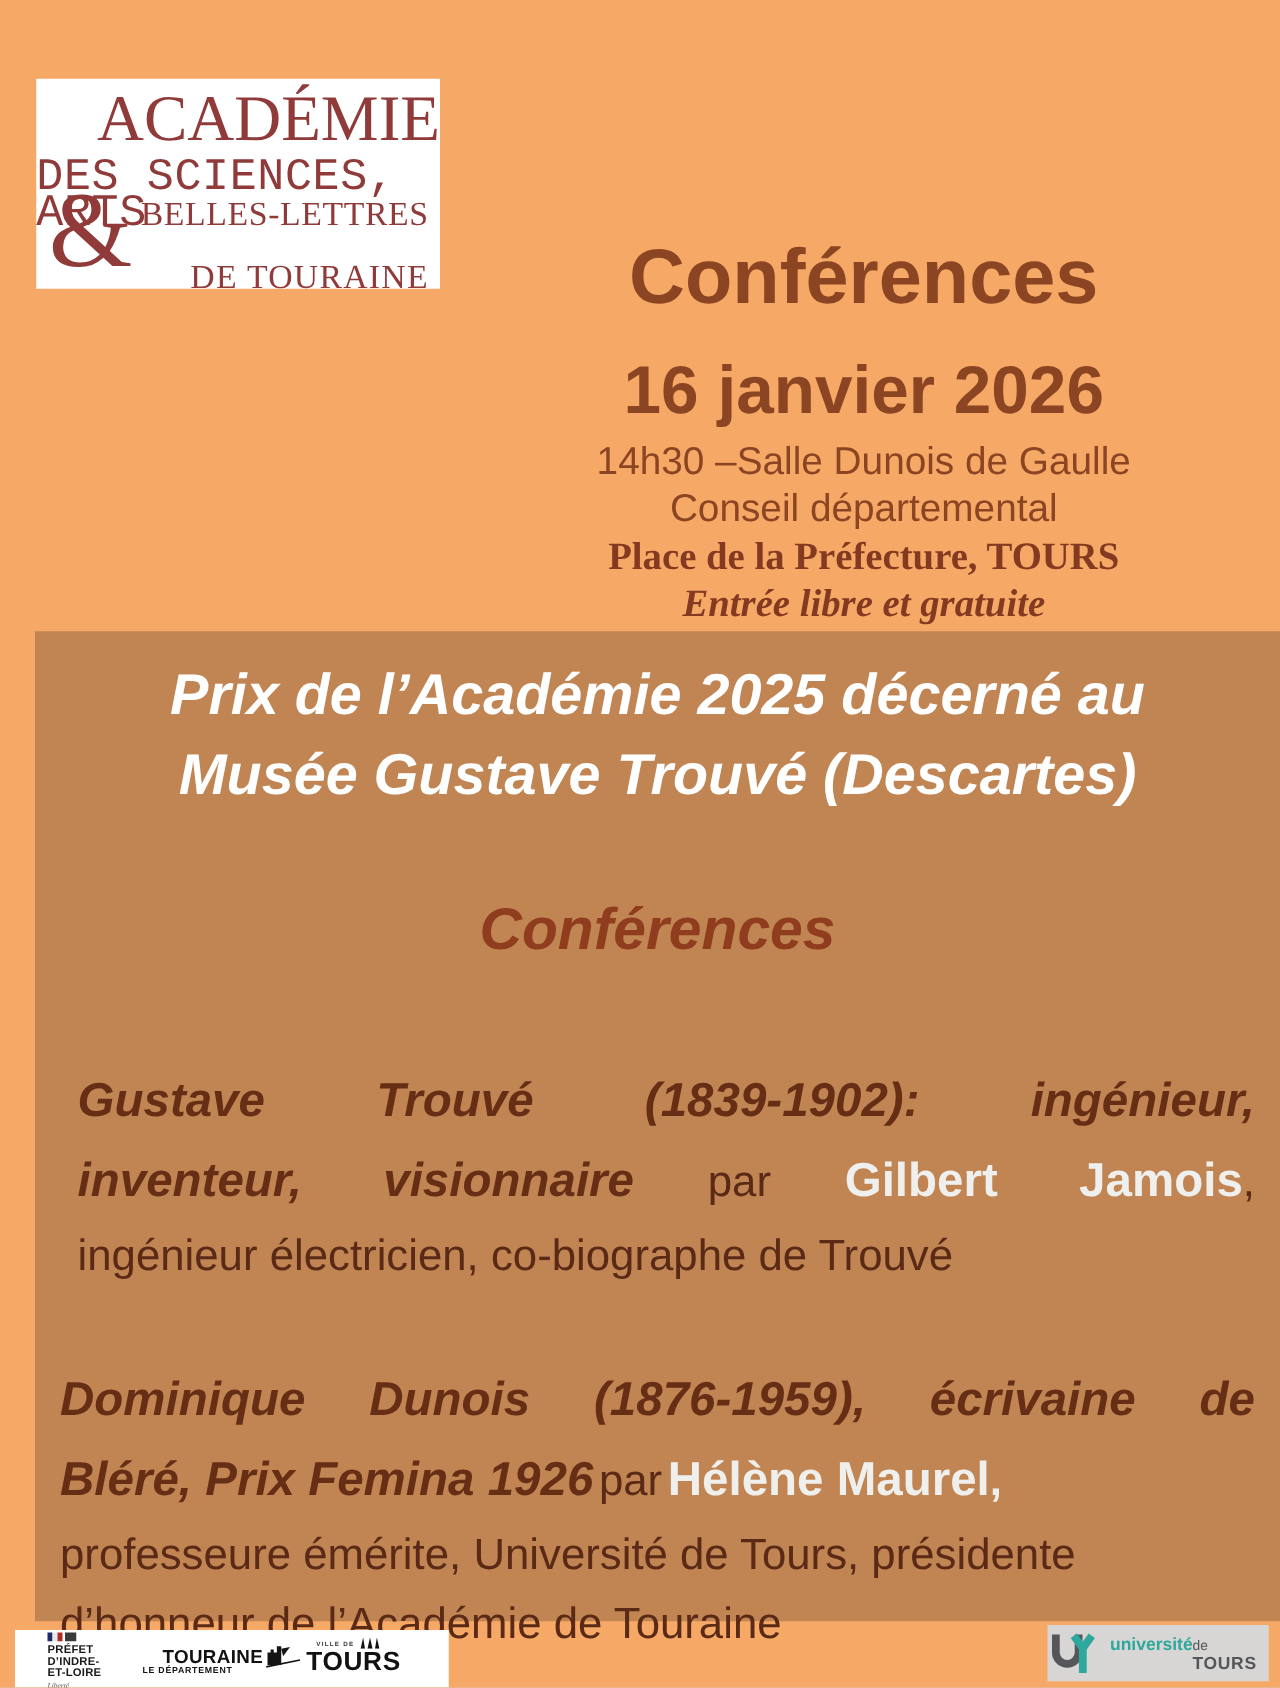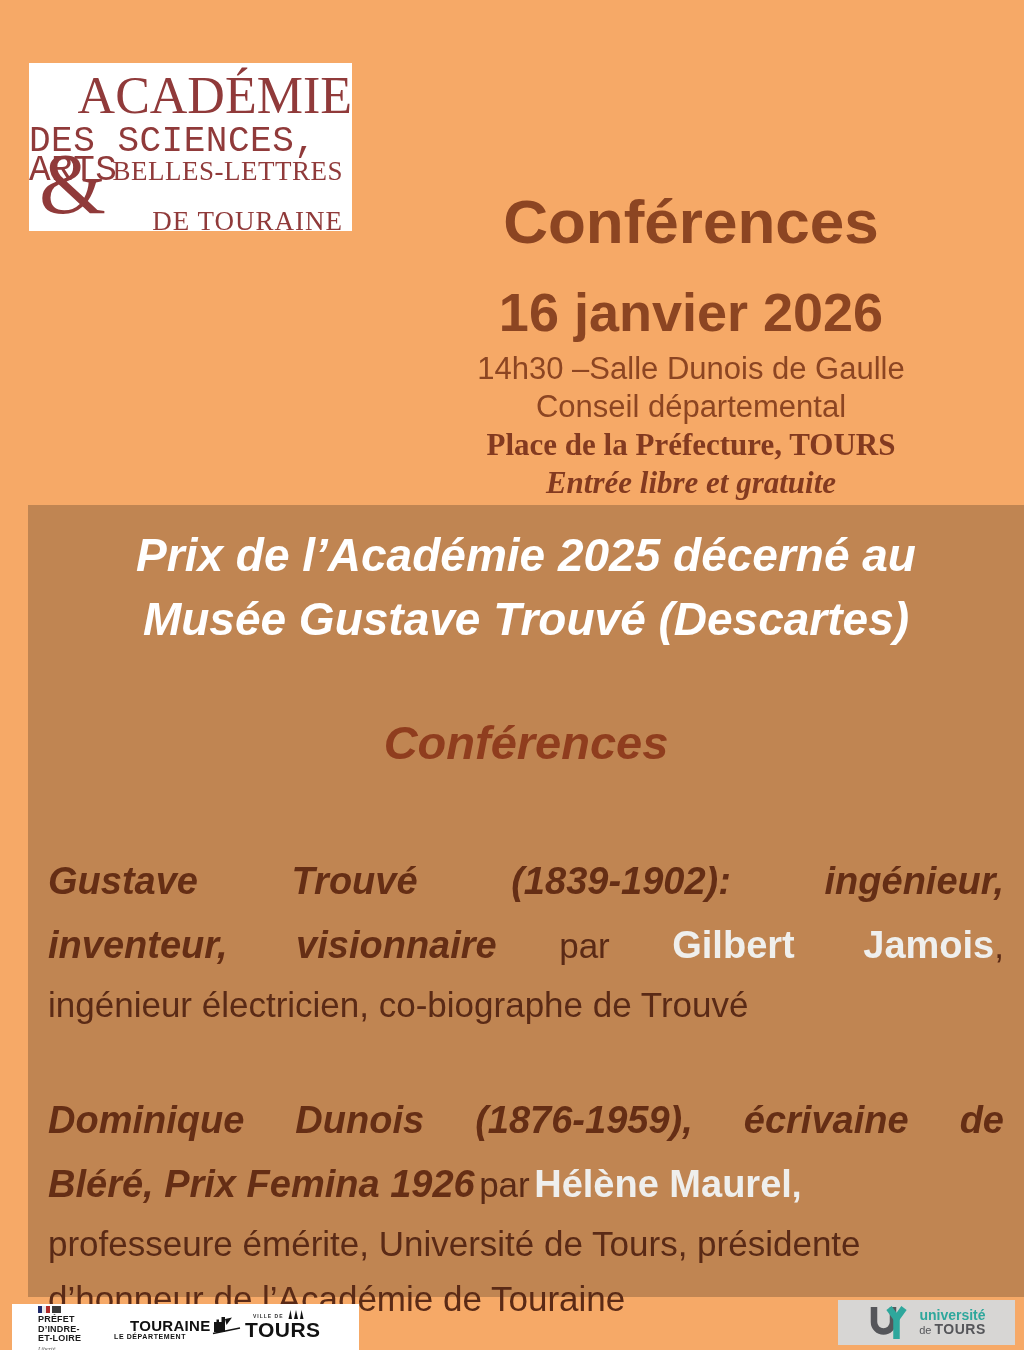--- a/index.html
+++ b/index.html
@@ -30,21 +30,21 @@
   
   .panel{
     position:absolute;left:28px;top:505px;width:996px;height:792px;
     background:#C08552;
   }
   .prize{margin-top:18px;text-align:center;color:#ffffff;
     font-weight:bold;font-style:italic;font-size:46px;line-height:64px;}
   .mid-heading{margin-top:66px;text-align:center;color:#8F3D1E;
     font-weight:bold;font-style:italic;font-size:47px;line-height:52px;}
   .para{padding:0 20px;color:#5A2A16;}
-  .para1{margin-top:84px;}
+  .para1{margin-top:84px;margin-left:14px;}
   .para2{margin-top:56px;}
   .jline{text-align:justify;text-align-last:justify;-moz-text-align-last:justify;line-height:57px;}
   .lline{text-align:left;line-height:57px;}
   .dline{text-align:left;line-height:48px;}
   .bi{font-weight:bold;font-style:italic;font-size:38px;color:#652E15;}
   .reg{font-size:35px;color:#5A2A16;}
   .white{font-weight:bold;font-size:38px;color:#EFEFED;}
   .whitec{font-weight:bold;font-size:35px;color:#EFEFED;}
   
   .footer-bar{position:absolute;left:12px;top:1304px;width:347px;height:46px;background:#ffffff;}
@@ -63,21 +63,21 @@
   .touraine-col{display:flex;flex-direction:column;}
   .touraine-name{font-size:15px;line-height:15px;font-weight:700;letter-spacing:.3px;margin-left:16px;}
   .touraine-sub{font-size:7px;line-height:8px;font-weight:bold;letter-spacing:.6px;}
   .touraine-art{margin-left:2px;margin-top:-3px;}
   .tours{position:absolute;left:233px;top:6px;width:62px;color:#111;}
   .tours-top{display:flex;align-items:flex-end;gap:3px;margin-left:8px;height:9px;}
   .tours-ville{font-size:5px;letter-spacing:1px;font-weight:bold;color:#333;}
   .tours-name{font-size:21px;line-height:22px;font-weight:800;letter-spacing:.5px;}
   .ut-box{position:absolute;left:838px;top:1300px;width:177px;height:45px;background:#D7D6D4;
     display:flex;align-items:center;justify-content:center;gap:4px;}
-  .ut-text{display:flex;flex-direction:column;line-height:13px;align-items:center;}
+  .ut-text{display:flex;flex-direction:row;line-height:13px;}
   .ut-univ{color:#2EA79C;font-size:14px;font-weight:bold;}
   .ut-de{color:#55565A;font-size:11px;}
   .ut-tours{color:#55565A;font-size:14px;font-weight:bold;letter-spacing:.5px;}
 </style>
 </head>
 <body>
 
 <div id="poster">
 
   <div class="logo-box">

